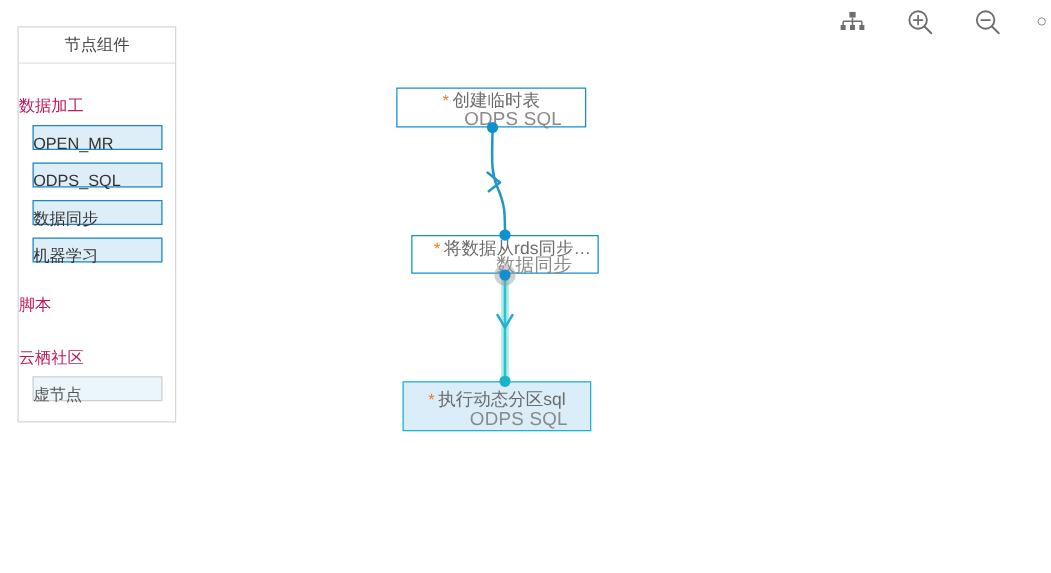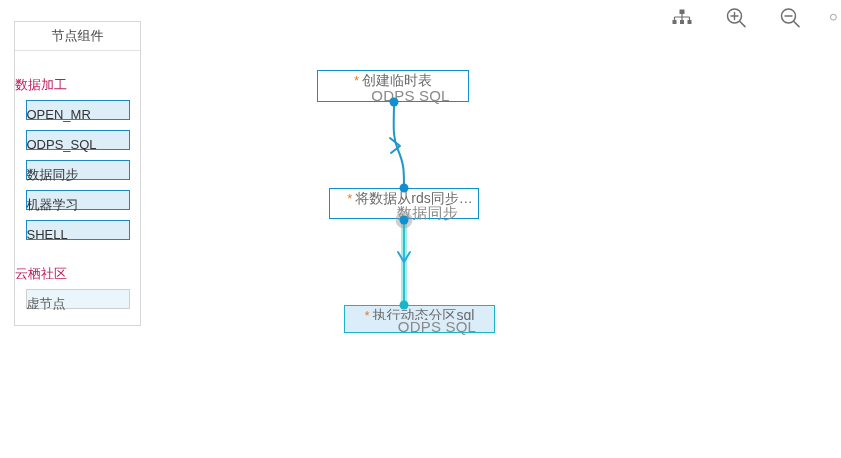--- a/index.html
+++ b/index.html
@@ -206,40 +206,40 @@
 
   <div class="flow-node" id="node-2" style="left:329px; top:188px; width:150px; height:31px;padding-left:12px;">
     <div class="fn-title">
       <span class="star">*</span><span>将数据从rds同步…</span>
     </div>
     <div class="fn-sub">数据同步</div>
   </div>
   <div class="anchor" style="left:404px; top:188px;"></div>
   <div class="anchor halo" style="left:404px; top:220px;"></div>
 
-  <div class="flow-node selected" id="node-3" style="left:344px; top:305px; width:151px; height:28px;">
+  <div class="flow-node selected" id="node-3" style="left:322px; top:305px; width:151px; height:40px;">
     <div class="fn-title">
       <span class="star">*</span><span>执行动态分区sql</span>
     </div>
     <div class="fn-sub">ODPS SQL</div>
   </div>
   <div class="anchor teal" style="left:404px; top:305px;"></div>
 
 </div>
 
 <div id="node-panel">
   <div id="panel-header">节点组件</div>
 
   <div class="group-title">数据加工</div>
   <div class="node-item">OPEN_MR</div>
   <div class="node-item">ODPS_SQL</div>
   <div class="node-item">数据同步</div>
   <div class="node-item">机器学习</div>
 
-  <div class="node-item">SHELL</div>
+  <div class="group-title">脚本</div>
 
   <div class="group-title">云栖社区</div>
   <div class="node-item muted">虚节点</div>
 </div>
 
 <div id="toolbar">
   <button class="tool-btn" title="自动排列">
     <svg width="20" height="18" viewBox="0 0 20 18" aria-hidden="true">
       <rect x="7.5" y="0.5" width="5" height="4.5" fill="#6e6e6e"></rect>
       <path d="M10 5 L10 8 M2.5 8 L17.5 8 M2.5 8 L2.5 11 M10 8 L10 11 M17.5 8 L17.5 11" stroke="#6e6e6e" stroke-width="1.2" fill="none"></path>

